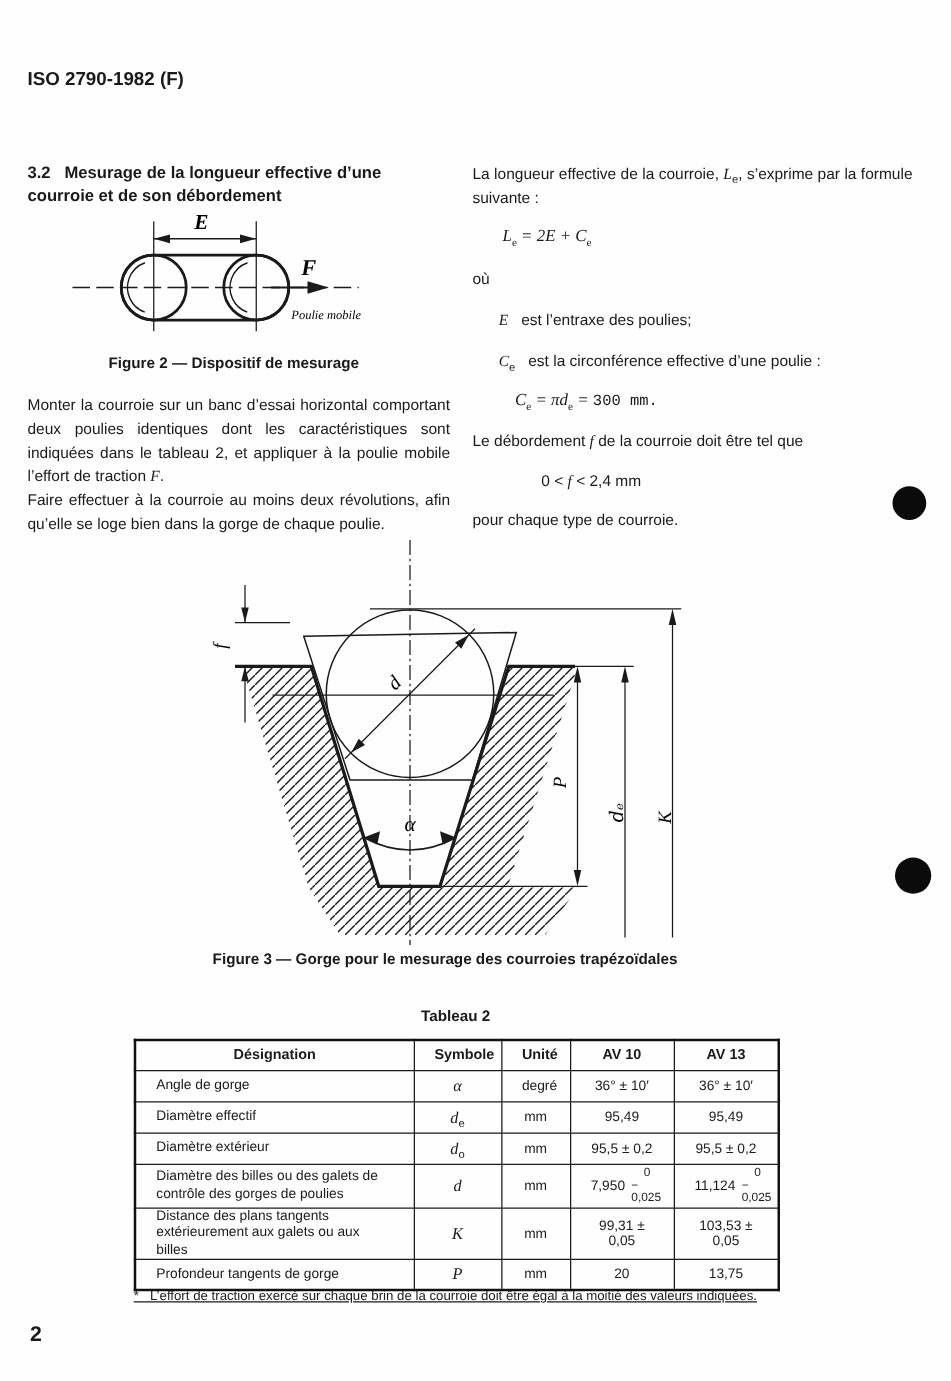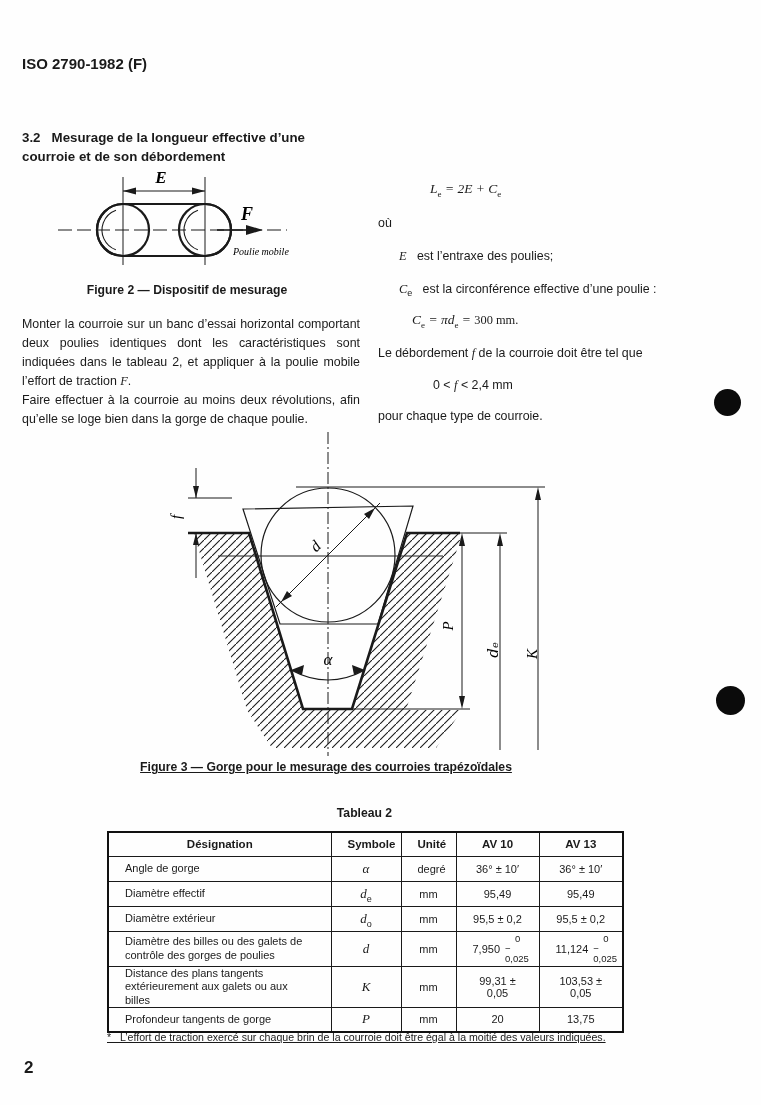--- a/index.html
+++ b/index.html
@@ -6,21 +6,21 @@
   #page{position:relative;width:761px;height:1105px;background:#fefefe;color:#1a1a1a;
         font-family:"Liberation Sans","DejaVu Sans",sans-serif;overflow:hidden;}
   .abs{position:absolute;}
   .b{font-weight:bold;}
   .just{text-align:justify;}
   .sym{font-family:"Liberation Serif","DejaVu Serif",serif;font-style:italic;}
   sub{font-size:9px;line-height:0;}
   .body-txt{font-size:12.4px;line-height:19px;}
   .formula{font-family:"Liberation Serif","DejaVu Serif",serif;font-style:italic;font-size:13.5px;}
   .formula sub{font-style:normal;}
-  .up{font-family:Liberation Serif, serif;font-style:normal;font-size:12.4px;}
+  .up{font-family:Liberation Mono, monospace;font-style:normal;font-size:12.4px;}
   .caption{font-size:12.2px;font-weight:bold;text-align:center;}
   
   table.t2{border-collapse:collapse;table-layout:fixed;width:515px;font-size:11px;}
   table.t2 td,table.t2 th{border:1.4px solid #1a1a1a;padding:0 16px;}
   table.t2 th{font-size:11.5px;}
   td.des{text-align:left;padding-left:9px;line-height:13.5px;}
   td.c,th{text-align:center;}
   td.symcell{font-size:13px;}
   .tolwrap{display:inline-flex;align-items:center;}
   .tolstack{display:inline-flex;flex-direction:column;font-size:9.5px;line-height:10px;margin-left:5px;text-align:left;}
@@ -62,21 +62,22 @@
     <text x="222" y="57" font-size="18" font-weight="bold" text-anchor="middle">F</text>
 
     <text x="208" y="92" font-size="10" font-style="normal" font-family="Liberation Sans, DejaVu Sans, sans-serif">Poulie mobile</text>
   </svg>
 
   <div class="abs caption" style="left:22px;top:283px;width:330px;">Figure 2 — Dispositif de mesurage</div>
 
   <div class="abs body-txt just" style="left:22px;top:315px;width:338px;">Monter la courroie sur un banc d’essai horizontal comportant deux poulies identiques dont les caractéristiques sont indiquées dans le tableau 2, et appliquer à la poulie mobile l’effort de traction <i class="sym">F</i>.</div>
   <div class="abs body-txt just" style="left:22px;top:391px;width:338px;">Faire effectuer à la courroie au moins deux révolutions, afin qu’elle se loge bien dans la gorge de chaque poulie.</div>
 
-  <div class="abs formula" style="left:402px;top:181px;margin-left:28px;"><i>L</i><sub>e</sub> = 2<i>E</i> + <i>C</i><sub>e</sub></div>
+  <div class="abs body-txt just" style="left:378px;top:130px;width:352px;">La longueur effective de la courroie, <i class="sym">L</i><sub>e</sub>, s’exprime par la formule suivante :</div>
+  <div class="abs formula" style="left:402px;top:181px;"><i>L</i><sub>e</sub> = 2<i>E</i> + <i>C</i><sub>e</sub></div>
   <div class="abs body-txt" style="left:378px;top:214px;">où</div>
   <div class="abs body-txt" style="left:399px;top:247px;"><i class="sym">E</i>&nbsp;&nbsp;&nbsp;est l’entraxe des poulies;</div>
   <div class="abs body-txt" style="left:399px;top:280px;"><i class="sym">C</i><sub>e</sub>&nbsp;&nbsp;&nbsp;est la circonférence effective d’une poulie :</div>
   <div class="abs formula" style="left:412px;top:312px;"><i>C</i><sub>e</sub> = π<i>d</i><sub>e</sub> = <span class="up">300 mm.</span></div>
   <div class="abs body-txt" style="left:378px;top:344px;">Le débordement <i class="sym">f</i> de la courroie doit être tel que</div>
   <div class="abs body-txt" style="left:401px;top:376px;margin-left:32px;">0 &lt; <i class="sym">f</i> &lt; 2,4 mm</div>
   <div class="abs body-txt" style="left:378px;top:407px;">pour chaque type de courroie.</div>
 
   <svg class="abs" style="left:148px;top:428px;" width="430" height="332" viewBox="0 0 430 332">
     <defs>
@@ -127,21 +128,21 @@
 
     <line x1="352" y1="110" x2="352" y2="322" stroke="#1a1a1a" stroke-width="1"></line>
     <path d="M352,105 L349,118 L355,118 Z" fill="#1a1a1a"></path>
     <text x="350" y="222" font-size="15" text-anchor="middle" transform="rotate(-90 350 222)" class="lbl-sub">dₑ</text>
 
     <line x1="390" y1="64" x2="390" y2="322" stroke="#1a1a1a" stroke-width="1"></line>
     <path d="M390,59 L387,72 L393,72 Z" fill="#1a1a1a"></path>
     <text x="389" y="226" font-size="15" text-anchor="middle" transform="rotate(-90 389 226)">K</text>
   </svg>
 
-  <div class="abs caption" style="left:46px;top:760px;width:560px;text-decoration:underline;">Figure 3 — Gorge pour le mesurage des courroies trapézoïdales</div>
+  <div class="abs caption" style="left:76px;top:760px;width:560px;">Figure 3 — Gorge pour le mesurage des courroies trapézoïdales</div>
 
   <div class="abs caption" style="left:107px;top:806px;width:515px;">Tableau 2</div>
 
   <table class="t2 abs" style="left:107px;top:831px;border:2px solid #111;">
     <colgroup>
         <col style="width:223px">
         <col style="width:70px">
         <col style="width:55px">
         <col style="width:83px">
         <col style="width:84px">

